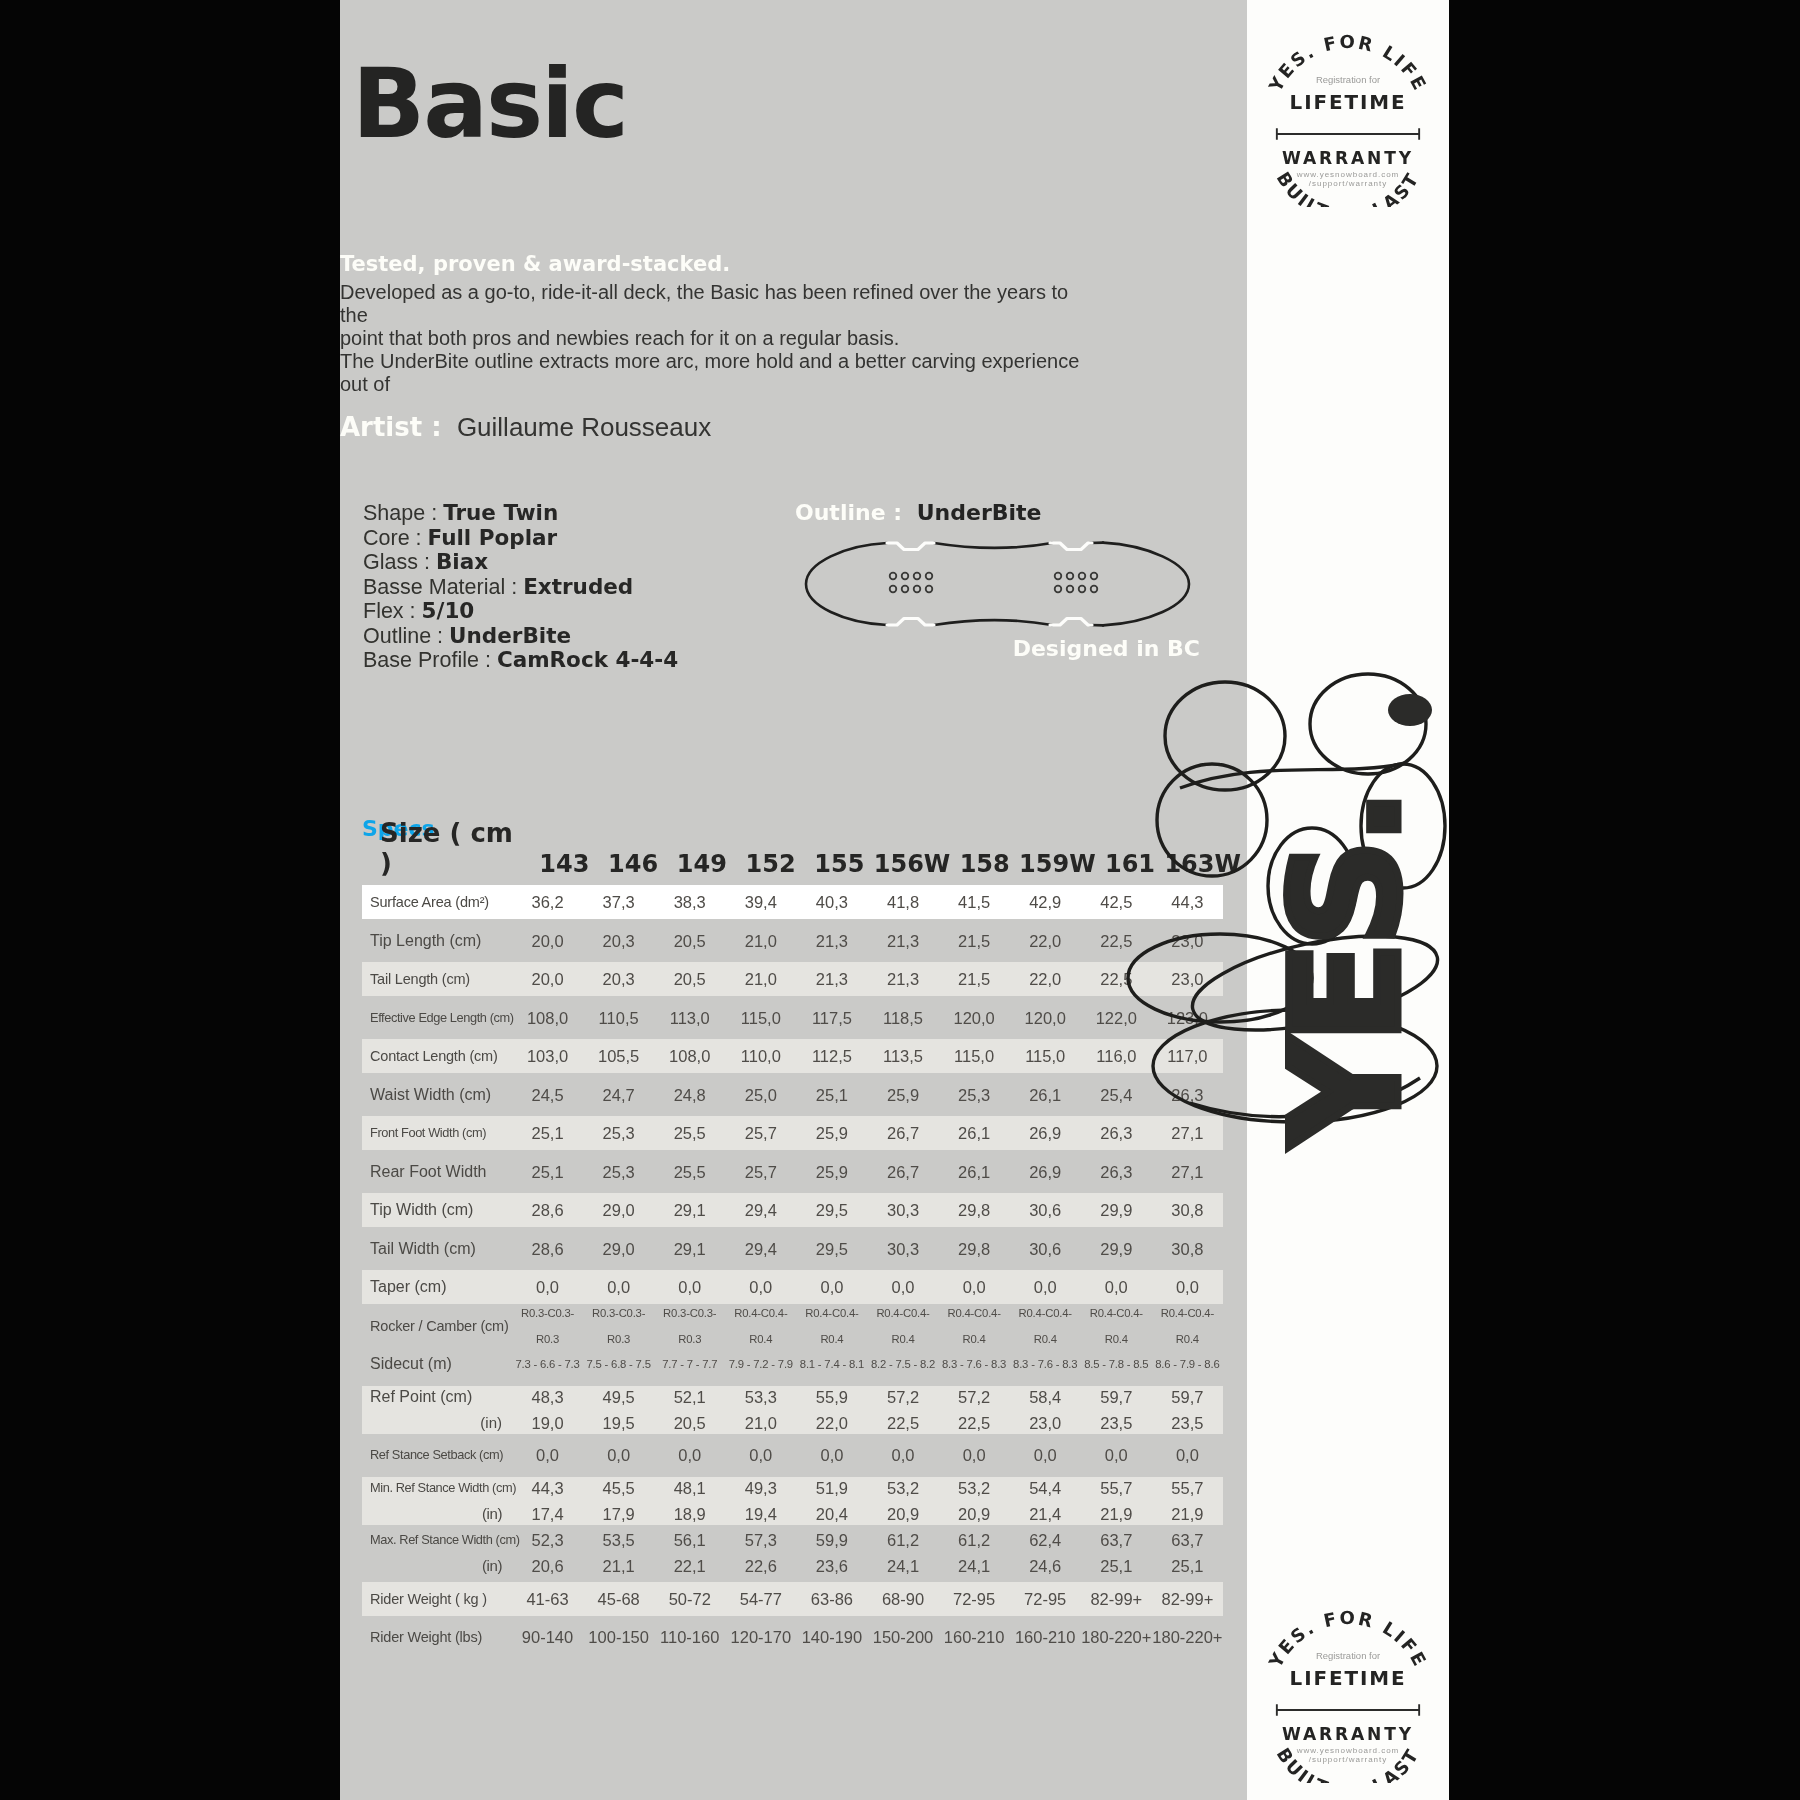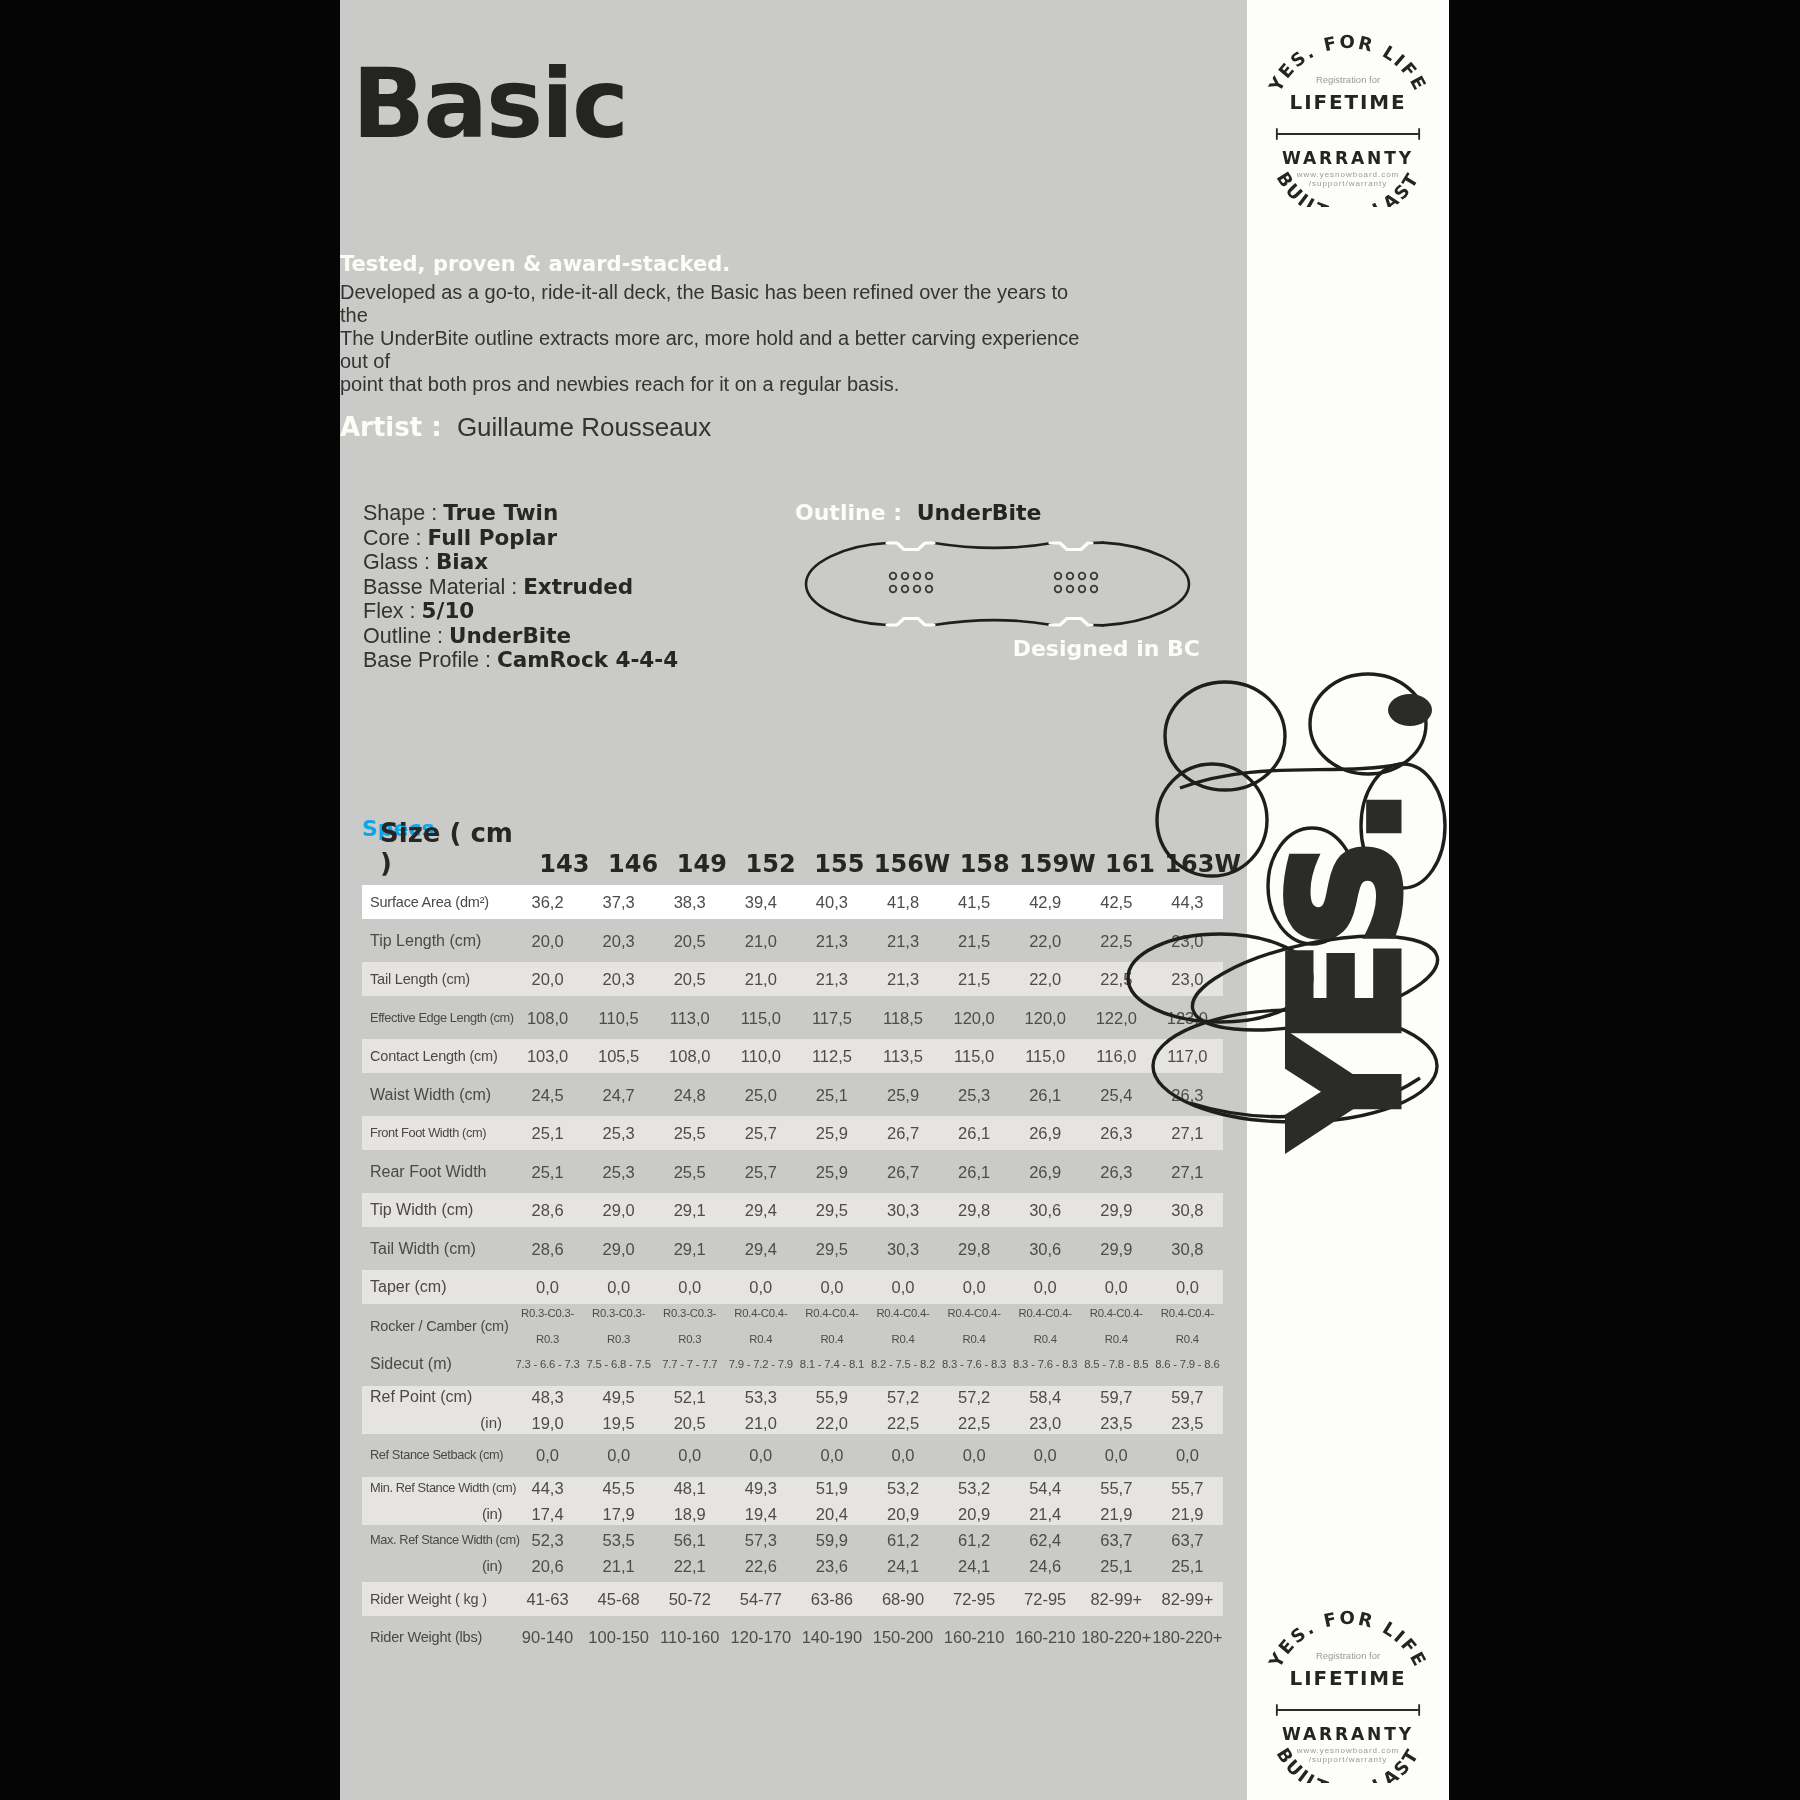--- a/index.html
+++ b/index.html
@@ -64,22 +64,22 @@
 
 <div class="stage">
   <div class="gray-panel"></div>
   <div class="white-strip"></div>
 
   <div class="title">Basic</div>
 
   <div class="intro">
     <div class="intro-heading">Tested, proven &amp; award-stacked.</div>
     <div class="intro-line">Developed as a go-to, ride-it-all deck, the Basic has been refined over the years to the</div>
+    <div class="intro-line">point that both pros and newbies reach for it on a regular basis.</div>
     <div class="intro-line">The UnderBite outline extracts more arc, more hold and a better carving experience out of</div>
-    <div class="intro-line">point that both pros and newbies reach for it on a regular basis.</div>
     <div class="artist-line">
       <span class="artist-label">Artist :</span>
       <span class="artist-name">Guillaume Rousseaux</span>
     </div>
   </div>
 
   <div class="features" id="features-list">
       <div class="feature-row"><span class="feature-label">Shape :</span><span class="feature-value">True Twin</span></div>
       <div class="feature-row"><span class="feature-label">Core :</span><span class="feature-value">Full Poplar</span></div>
       <div class="feature-row"><span class="feature-label">Glass :</span><span class="feature-value">Biax</span></div>

